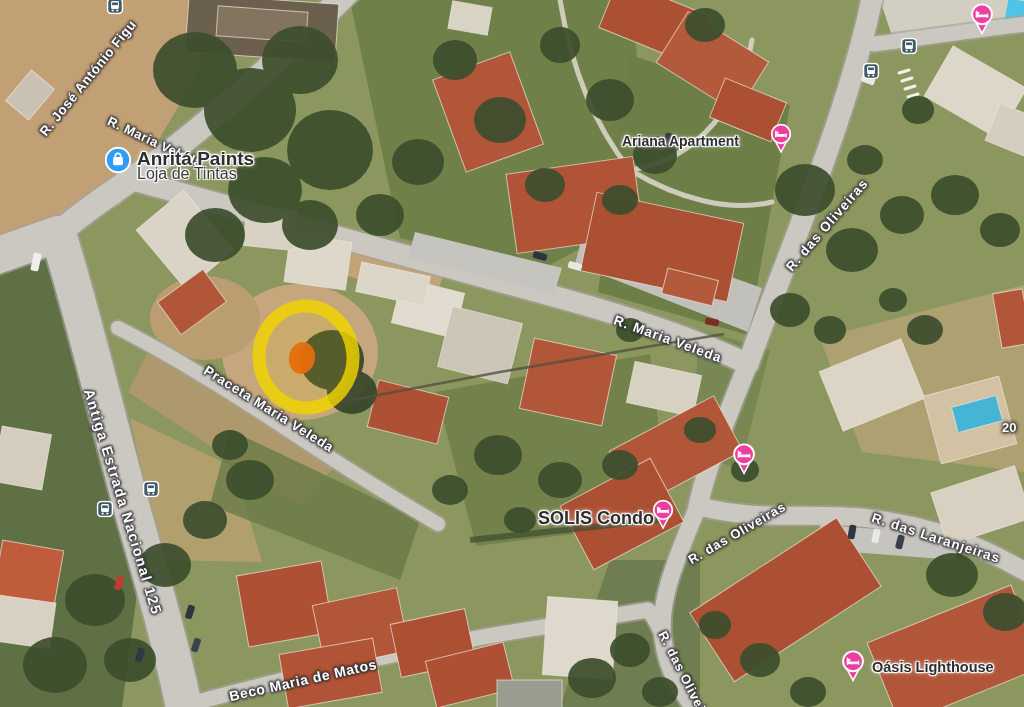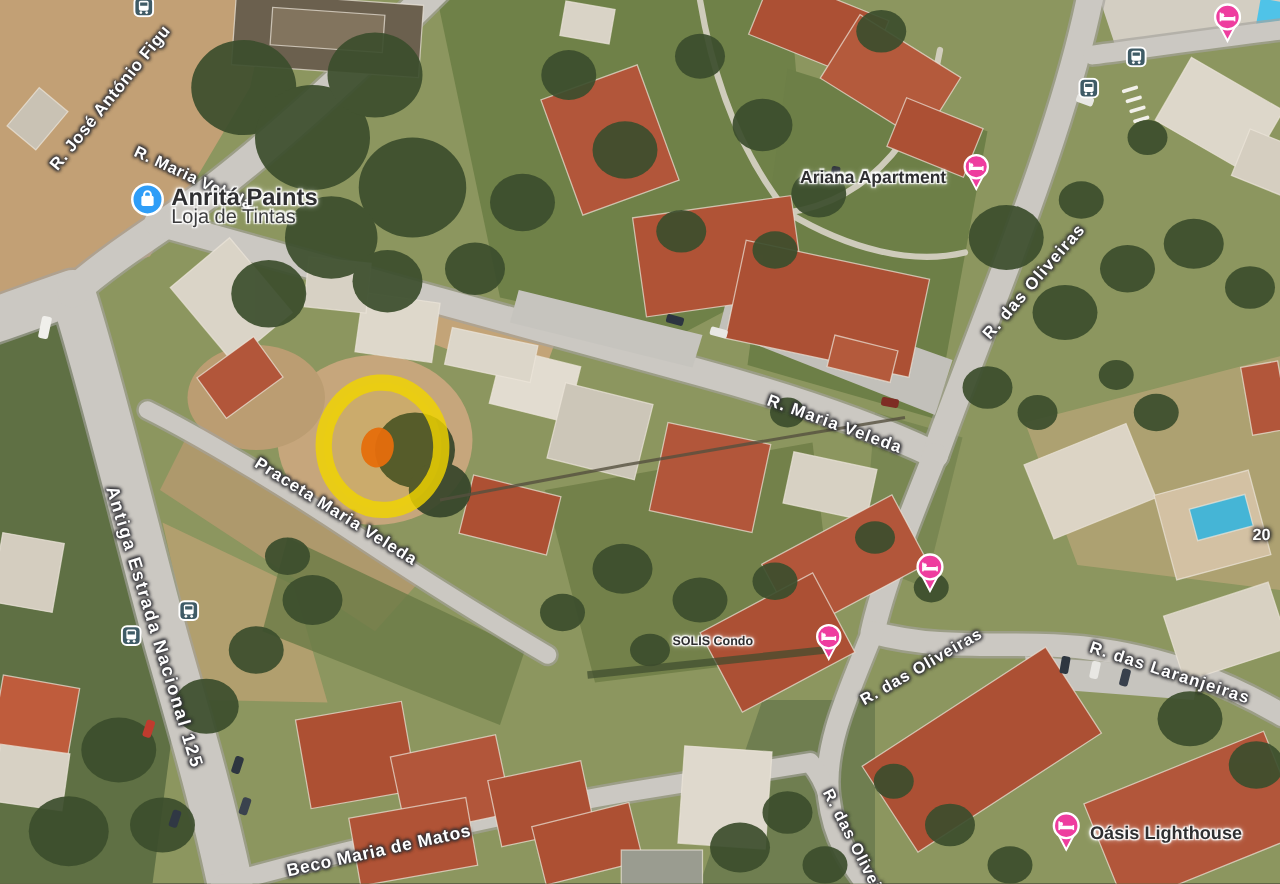--- a/index.html
+++ b/index.html
@@ -240,35 +240,35 @@
       <circle cx="13.5" cy="13.5" r="12.2" fill="var(--business_blue,#2e9df7)" stroke="#fff" stroke-width="2"></circle>
       <g>
         <rect x="8.6" y="10.5" width="9.8" height="8.2" rx="1.4" fill="#fff"></rect>
         <path d="M 10.8,11.5 V 9.6 a 2.7,2.7 0 0 1 5.4,0 v 1.9" fill="none" stroke="#fff" stroke-width="1.6"></path>
       </g>
     </svg>
   </div>
   <div class="place-title" style="left:137px;top:148px;font-size:19px;">Anritá Paints</div>
   <div class="place-sub" style="left:137px;top:165px;font-size:16px;">Loja de Tintas</div>
 
-  <div class="place-title" style="left:640px;top:133px;font-size:14px;">Ariana Apartment</div>
+  <div class="place-title" style="left:622px;top:133px;font-size:14px;">Ariana Apartment</div>
   <div class="marker pin" style="left:781px;top:148px;">
     <svg width="23" height="30" viewBox="0 0 23 30">
       <path d="M 11.5,28.5 L 6,18 h 11 z" fill="var(--lodging_pink,#ee3d9f)" stroke="#fff" stroke-width="1.5"></path>
       <circle cx="11.5" cy="10.5" r="9.3" fill="var(--lodging_pink,#ee3d9f)" stroke="#fff" stroke-width="1.8"></circle>
       <g fill="#fff">
         <circle cx="7.6" cy="9.3" r="1.5"></circle>
         <rect x="6.2" y="10.6" width="10.6" height="2.6" rx=".8"></rect>
         <rect x="5.6" y="7.2" width="1.2" height="6.6"></rect>
           <rect x="16.2" y="10" width="1.2" height="3.8"></rect>
       </g>
     </svg>
   </div>
 
-  <div class="place-title" style="left:538px;top:508px;font-size:10px;">SOLIS Condo</div>
+  <div class="place-title" style="left:538px;top:508px;font-size:18px;">SOLIS Condo</div>
   <div class="marker pin" style="left:663px;top:524px;">
     <svg width="23" height="30" viewBox="0 0 23 30">
       <path d="M 11.5,28.5 L 6,18 h 11 z" fill="var(--lodging_pink,#ee3d9f)" stroke="#fff" stroke-width="1.5"></path>
       <circle cx="11.5" cy="10.5" r="9.3" fill="var(--lodging_pink,#ee3d9f)" stroke="#fff" stroke-width="1.8"></circle>
       <g fill="#fff">
         <circle cx="7.6" cy="9.3" r="1.5"></circle>
         <rect x="6.2" y="10.6" width="10.6" height="2.6" rx=".8"></rect>
         <rect x="5.6" y="7.2" width="1.2" height="6.6"></rect>
           <rect x="16.2" y="10" width="1.2" height="3.8"></rect>
       </g>

